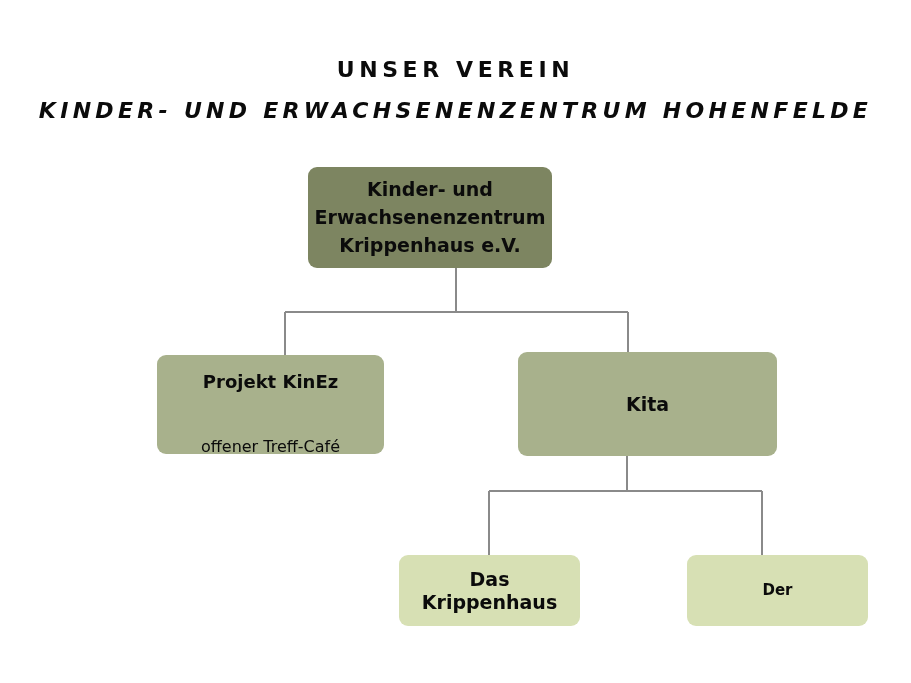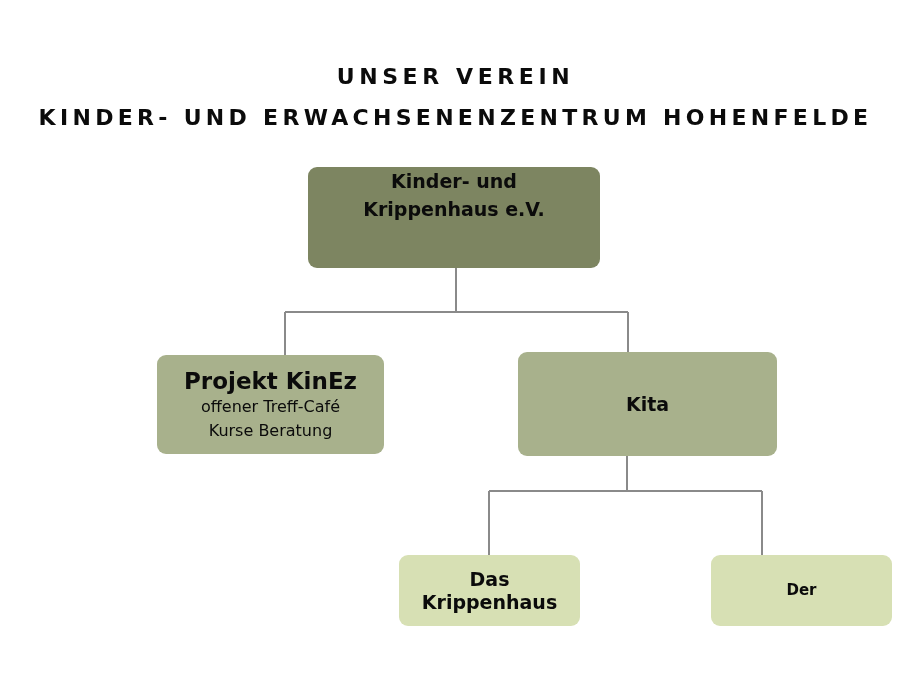--- a/index.html
+++ b/index.html
@@ -27,30 +27,30 @@
     width: 911px;
     text-align: center;
   }
   .title-line1 {
     font-size: 22px;
     font-weight: 700;
     color: #0b0b0b;
     letter-spacing: 4.6px;
     line-height: 30px;
     white-space: nowrap;
-    margin-top: 7px;
   }
   .title-line2 {
     font-size: 22px;
     font-weight: 700;
     color: #0b0b0b;
     letter-spacing: 4.3px;
     line-height: 30px;
     margin-top: 11px;
     white-space: nowrap;
+    font-style: italic;
   }
 
   
   .connector-layer {
     position: absolute;
     left: 0;
     top: 0;
     width: 911px;
     height: 683px;
     pointer-events: none;
@@ -78,43 +78,45 @@
     font-weight: 700;
   }
   .node-sub {
     font-weight: 400;
   }
 
   
   #node-root {
     left: 308px;
     top: 167px;
-    width: 292px;
+    width: 244px;
     height: 101px;
     background: #7d8561;
     font-size: 19px;
     line-height: 28px;
+    padding-top: 8px;
   }
 
   
   #node-kinez {
     left: 157px;
     top: 355px;
     width: 227px;
     height: 99px;
     background: #a8b18c;
     padding-top: 13px;
   }
   #node-kinez .node-title {
-    font-size: 23px;
+    font-size: 18px;
     line-height: 27px;
   }
   #node-kinez .node-sub {
     font-size: 16px;
     line-height: 24px;
+    margin-top: 40px;
   }
 
   #node-kita {
     left: 518px;
     top: 352px;
     width: 259px;
     height: 104px;
     background: #a8b18c;
     font-size: 19px;
     line-height: 27px;
@@ -124,21 +126,21 @@
   #node-krippenhaus {
     left: 399px;
     top: 555px;
     width: 181px;
     height: 71px;
     background: #d7e0b4;
     font-size: 19px;
     line-height: 23px;
   }
   #node-elementarbereich {
-    left: 711px;
+    left: 687px;
     top: 555px;
     width: 181px;
     height: 71px;
     background: #d7e0b4;
     font-size: 15px;
     line-height: 23px;
   }
 </style>
 </head>
 <body>
@@ -160,27 +162,27 @@
 
       <path d="M 627 456 L 627 491"></path>
       <path d="M 489 491 L 762 491"></path>
       <path d="M 489 491 L 489 555"></path>
       <path d="M 762 491 L 762 555"></path>
     </g>
   </svg>
 
   <div class="node node-top" id="node-root">
     <div class="node-title">Kinder- und</div>
+    <div class="node-title">Erwachsenenzentrum</div>
     <div class="node-title">Krippenhaus e.V.</div>
   </div>
 
   <div class="node node-top" id="node-kinez">
     <div class="node-title">Projekt KinEz</div>
     <div class="node-sub">offener Treff-Café</div>
-    <div class="node-sub">Kurse  Beratung</div>
   </div>
 
   <div class="node node-center" id="node-kita">
     <div class="node-title">Kita</div>
   </div>
 
   <div class="node node-center" id="node-krippenhaus">
     <div class="node-title">Das</div>
     <div class="node-title">Krippenhaus</div>
   </div>

